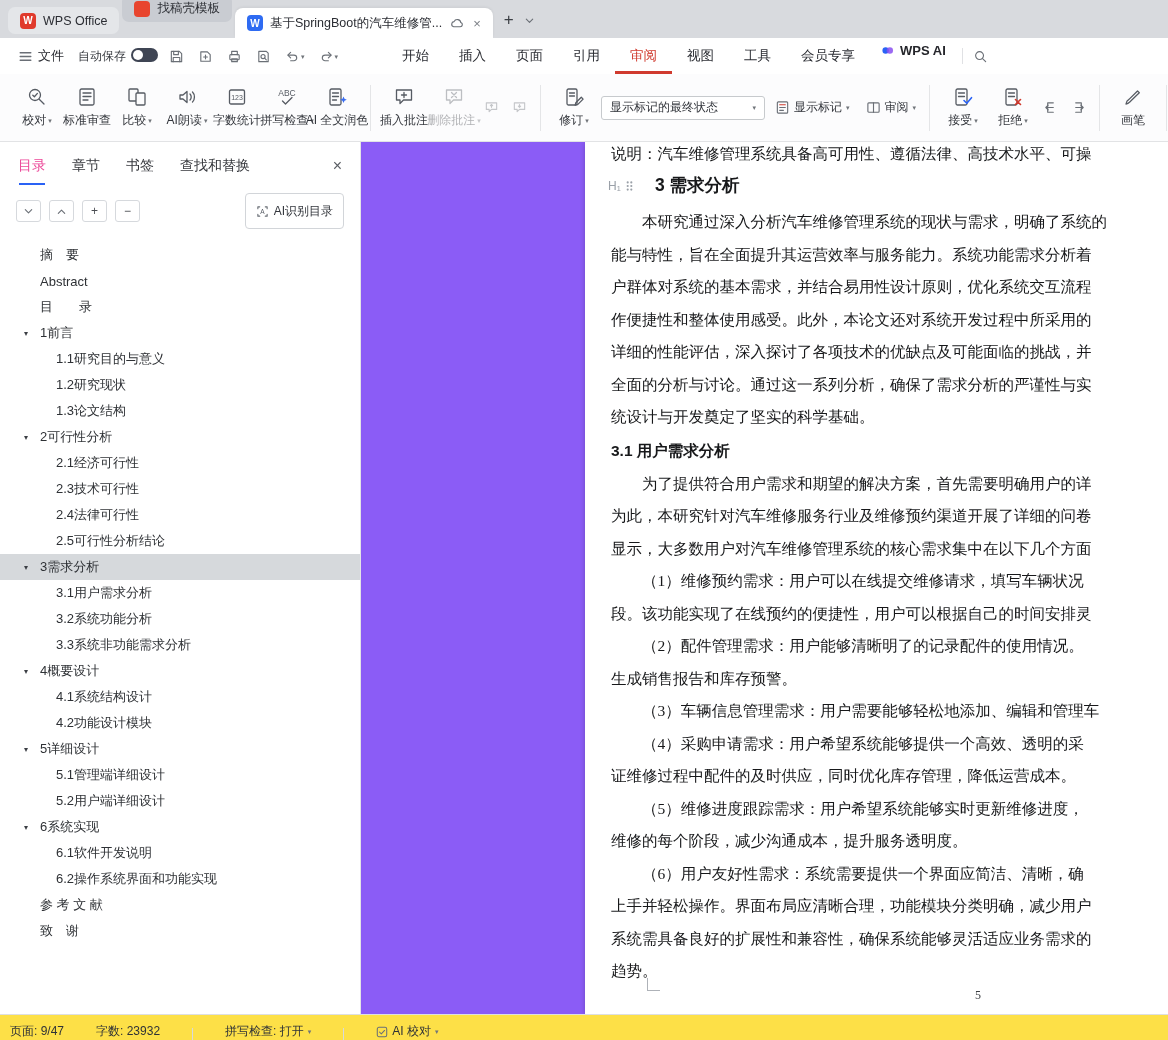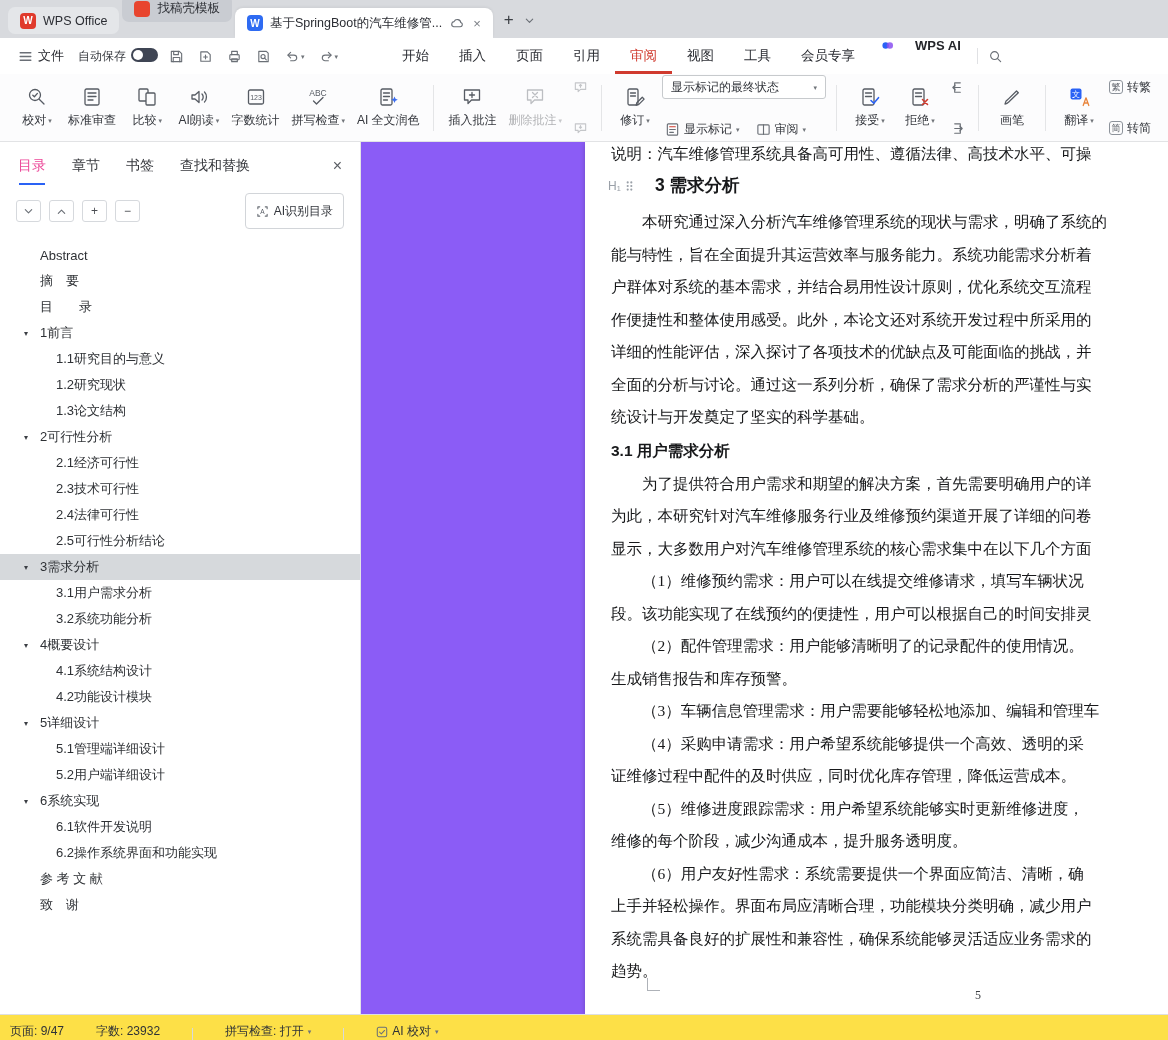--- a/index.html
+++ b/index.html
@@ -24,33 +24,33 @@
 .menubar{height:36px;background:#fff;display:flex;align-items:stretch;padding:0 12px;flex:none}
 .mleft{display:flex;align-items:center;gap:8px}
 .filebtn{display:flex;align-items:center;gap:5px;font-size:13px;color:#2b2d33;padding:0 6px}
 .autosave{display:flex;align-items:flex-start;gap:5px;font-size:12px;color:#3a3d42}
 .switch{width:27px;height:14px;border-radius:7px;background:#3f4554;position:relative}
 .switch::after{content:"";position:absolute;left:2px;top:2px;width:10px;height:10px;border-radius:50%;background:#fff}
 .mbtn{display:flex;align-items:center;gap:1px;padding:3px;border-radius:3px}
 .mtabs{display:flex;margin-left:46px}
 .mtab{padding:0 15px;display:flex;align-items:center;font-size:13.5px;color:#2b2d33;border-bottom:3px solid transparent;padding-top:3px;white-space:nowrap}
 .mtab.active{color:#d03a2e;border-bottom-color:#d03a2e}
-.wpsai{display:flex;align-items:flex-start;gap:20px;font-size:13px;font-weight:bold;color:#25262b;padding:0 10px}
+.wpsai{display:flex;align-items:flex-end;gap:5px;font-size:13px;font-weight:bold;color:#25262b;padding:16px 10px}
 .mright{display:flex;align-items:center;margin-left:6px;gap:10px}
 .mdivider{width:1px;height:16px;background:#e0e1e4}
 
 
 .ribbon{height:68px;border-bottom:1px solid #e2e3e5;background:#fcfcfd;display:flex;align-items:center;padding:0 14px;gap:4px;flex:none}
 .rbig{display:flex;flex-direction:column;align-items:center;justify-content:center;gap:4px;min-width:46px;height:58px;padding:0 5px;border-radius:4px;font-size:12px;color:#33363c;white-space:nowrap}
 .rlab{display:flex;align-items:center;gap:2px}
 .caret{font-size:7px;color:#70747a;line-height:1}
 .ic{width:22px;height:22px;stroke:#565b63;fill:none;stroke-width:1.3;stroke-linecap:round;stroke-linejoin:round}
 .icm{width:15px;height:15px;stroke:#6a6f76;fill:none;stroke-width:1.2;stroke-linecap:round;stroke-linejoin:round}
 .vsep{width:1px;height:46px;background:#e4e5e7;margin:0 6px;flex:none}
-.minicol{display:flex;flex-direction:column;gap:19px;justify-content:center}
+.minicol{display:flex;flex-direction:row;gap:7px;justify-content:center}
 .minirow{display:flex;gap:10px;align-items:center}
 .minibtn{display:flex;align-items:center;gap:4px;font-size:12px;color:#33363c;height:22px;padding:0 3px;white-space:nowrap}
 .combo{width:164px;height:24px;border:1px solid #c7cacd;border-radius:3px;display:flex;align-items:center;justify-content:space-between;padding:0 8px;font-size:12px;color:#33363c;background:#fff;white-space:nowrap}
 .disabled{opacity:.38}
 .cchip{width:14px;height:14px;border:1px solid #8d939b;border-radius:3px;font-size:9px;color:#565b63;display:flex;align-items:center;justify-content:center}
 
 
 .content{flex:1;display:flex;min-height:0}
 .sidebar{width:361px;background:#fff;border-right:1px solid #e3e4e6;display:flex;flex-direction:column;flex:none}
 .side-tabs{height:48px;display:flex;align-items:center;padding:0 18px;gap:26px;font-size:14px;color:#34363b;position:relative;flex:none}
@@ -469,26 +469,26 @@
               <path d="M2 4V2h2M10 2h2v2M12 10v2h-2M4 12H2v-2"></path>
               <text x="7" y="9.5" font-size="7" text-anchor="middle" fill="#565b63" stroke="none" font-family="Liberation Sans,sans-serif">A</text>
             </svg>
           <span>AI识别目录</span>
         </div>
       </div>
       <div class="toc">
 
           <div class="trow">
 
+            <span class="tlabel">摘　要</span>
+          </div>
+
+          <div class="trow">
+
             <span class="tlabel">Abstract</span>
-          </div>
-
-          <div class="trow">
-
-            <span class="tlabel">摘　要</span>
           </div>
 
           <div class="trow">
 
             <span class="tlabel">目　　录</span>
           </div>
 
           <div class="trow exp">
             <span class="tri">▾</span>
             <span class="tlabel">1前言</span>
@@ -543,20 +543,24 @@
           <div class="trow sub">
 
             <span class="tlabel">3.1用户需求分析</span>
           </div>
 
           <div class="trow sub">
 
             <span class="tlabel">3.2系统功能分析</span>
           </div>
 
+          <div class="trow sub">
+
+            <span class="tlabel">3.3系统非功能需求分析</span>
+          </div>
 
           <div class="trow exp">
             <span class="tri">▾</span>
             <span class="tlabel">4概要设计</span>
           </div>
 
           <div class="trow sub">
 
             <span class="tlabel">4.1系统结构设计</span>
           </div>

